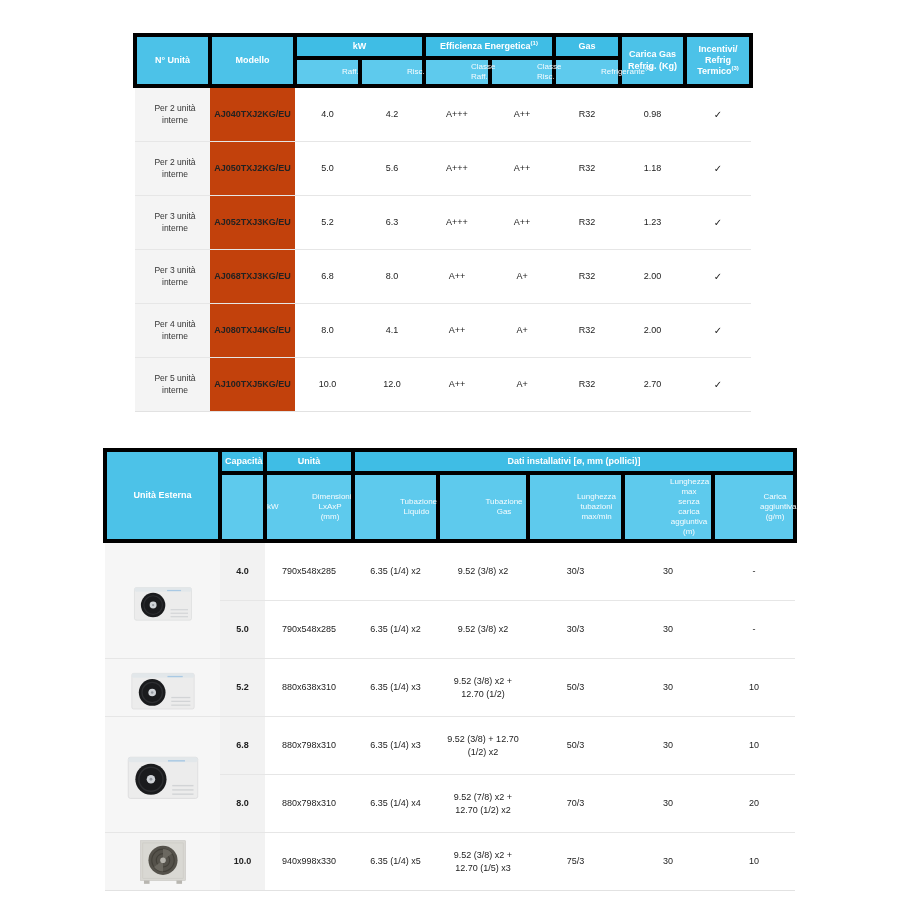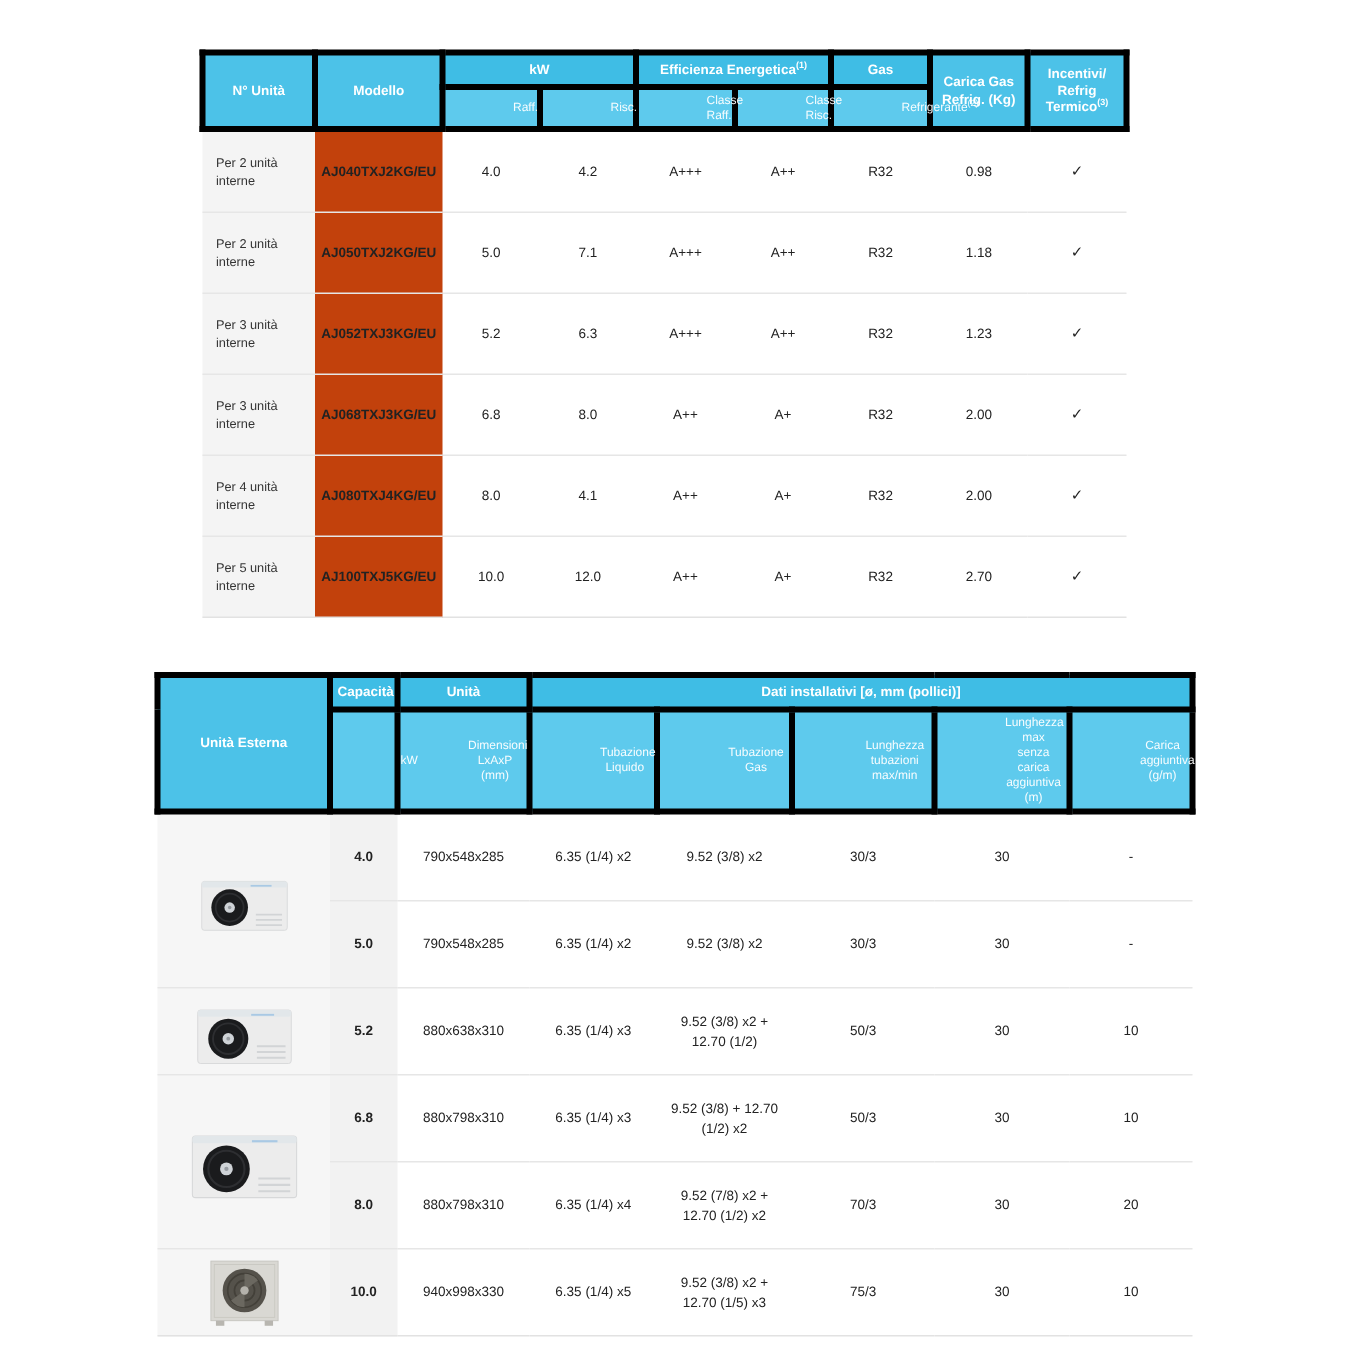--- a/index.html
+++ b/index.html
@@ -20,21 +20,21 @@
   th.hspan{background:#4cc2e8;}
   th.htop{background:#3fbde5;height:15px;}
   th.hsub{background:#5ecaed;font-weight:normal;font-size:8px;color:rgba(255,255,255,0.95);height:15px;padding-left:45px;}
   sup{font-size:6px;vertical-align:super;line-height:0;}
   td{
     font-size:9px;text-align:center;vertical-align:middle;
     border-top:1px solid #e6e6e6;padding:2px 4px;line-height:1.35;color:#222;
   }
   .t1 td{height:49px;}
   .t2 td{height:53px;}
-  td.c-units{background:#f4f4f4;text-align:left;padding-left:9px;font-size:8.5px;color:#333;}
+  td.c-units{background:#f4f4f4;text-align:center;padding-left:9px;font-size:8.5px;color:#333;}
   td.c-model{background:#c2410c;font-weight:bold;}
   td.c-img{background:#f6f6f6;}
   td.c-cap{background:#f2f2f2;font-weight:bold;}
   .check{font-size:10px;color:#222;}
   .unit-img{display:flex;align-items:center;justify-content:center;}
   .unit-img svg{display:block;}
 </style>
 </head>
 <body>
 
@@ -78,21 +78,21 @@
         <td>A+++</td>
         <td>A++</td>
         <td>R32</td>
         <td>0.98</td>
         <td class="check">✓</td>
       </tr>
       <tr>
         <td class="c-units">Per 2 unità interne</td>
         <td class="c-model">AJ050TXJ2KG/EU</td>
         <td>5.0</td>
-        <td>7.1</td>
+        <td>5.6</td>
         <td>A+++</td>
         <td>A++</td>
         <td>R32</td>
         <td>1.18</td>
         <td class="check">✓</td>
       </tr>
       <tr>
         <td class="c-units">Per 3 unità interne</td>
         <td class="c-model">AJ052TXJ3KG/EU</td>
         <td>5.2</td>

